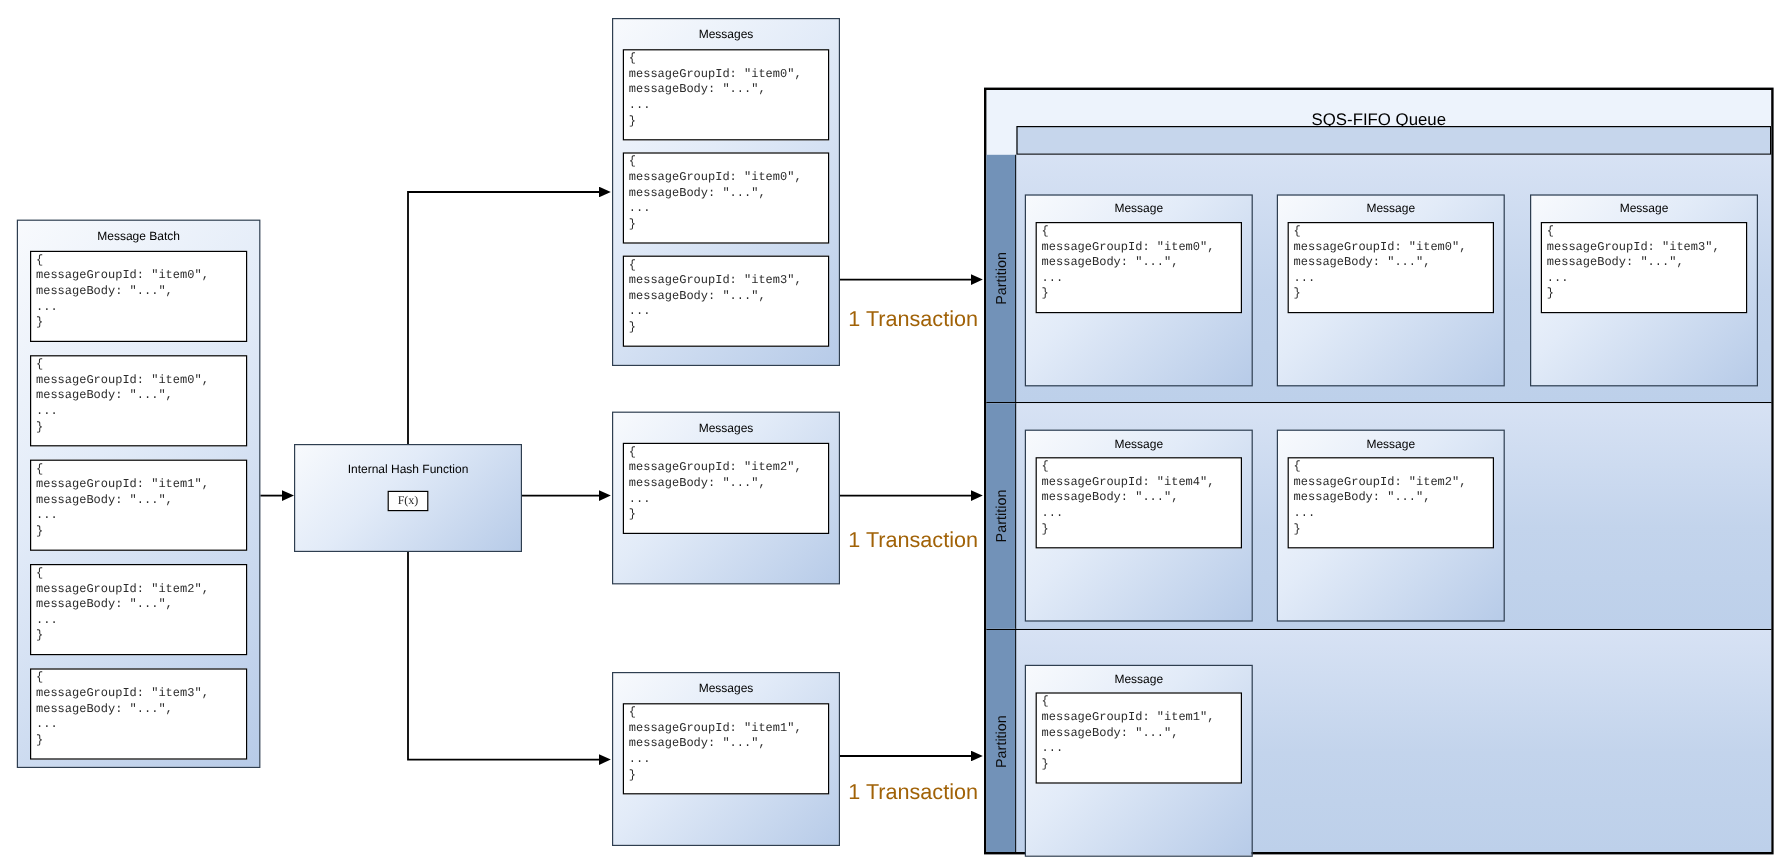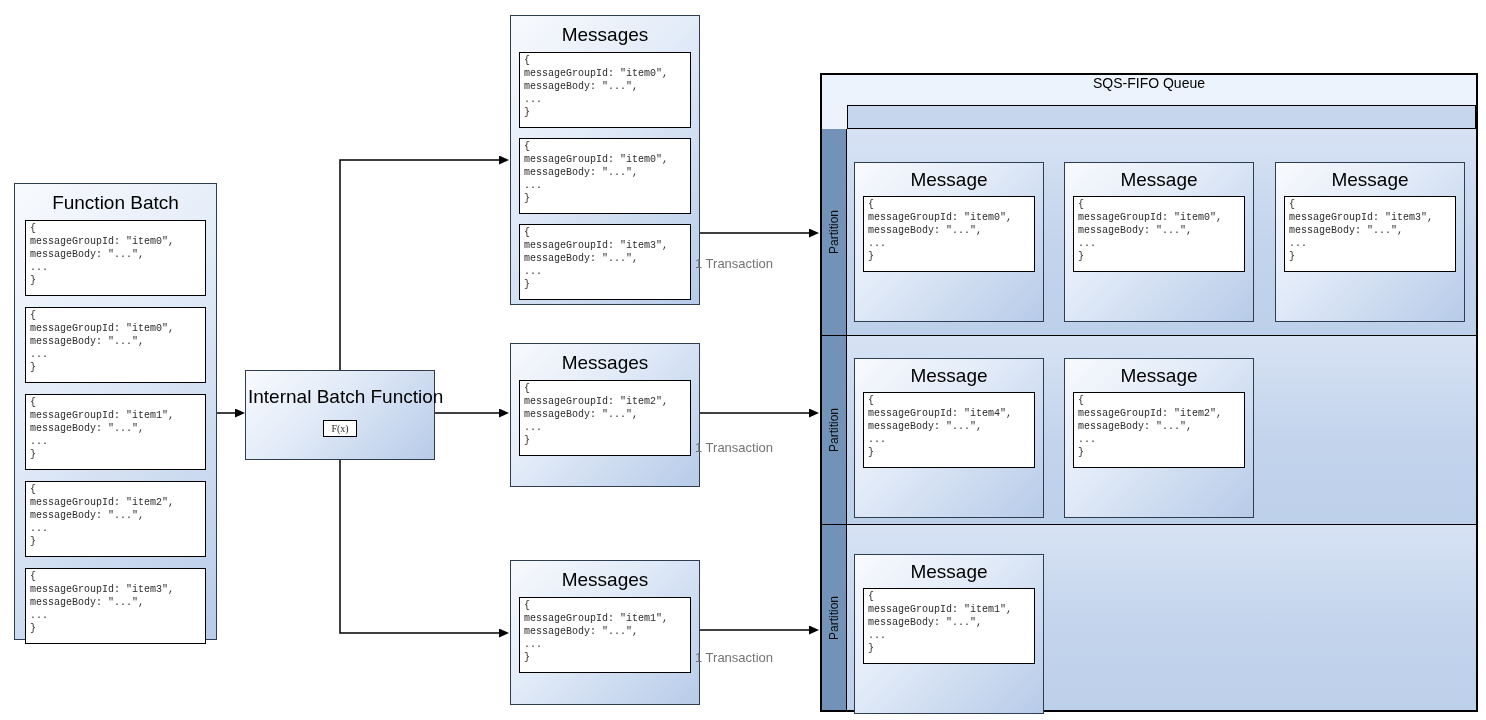--- a/index.html
+++ b/index.html
@@ -7,21 +7,21 @@
     position:relative;width:1486px;height:720px;background:#ffffff;
     font-family:"Liberation Sans",sans-serif;color:#000;overflow:hidden;
   }
   
   .gbox{
     position:absolute;box-sizing:border-box;
     border:1.5px solid #2e3e50;
     background:linear-gradient(135deg,#f8fafd 0%,#e2ebf8 40%,#b7cbe8 100%);
   }
   .box-title{
-    text-align:center;font-size:19px;padding:8px 2px 6px;white-space:nowrap;
+    text-align:center;font-size:10px;padding:8px 2px 6px;white-space:nowrap;
   }
   .code{
     box-sizing:border-box;display:block;
     margin:0 10px 11px;height:76px;
     background:#ffffff;border:1.4px solid #000;
     font-family:"Liberation Mono","DejaVu Sans Mono",monospace;
     font-size:10px;line-height:13px;color:#2b2b2b;
     padding:1px 4px;white-space:pre;overflow:hidden;
   }
   
@@ -34,31 +34,31 @@
     background:#fff;border:1.2px solid #000;
     font-family:Liberation Serif, serif;font-size:10px;color:#2b2b2b;
   }
   
   .group{left:510px;width:190px;}
   .group .code{margin:0 8px 10px;}
   .g1{top:15px;height:290px;}
   .g2{top:343px;height:144px;}
   .g3{top:560px;height:145px;}
   
-  .txn{position:absolute;width:120px;text-align:left;font-size:13px;color:#737373;}
+  .txn{position:absolute;width:120px;text-align:right;font-size:18px;color:#a16207;}
   .t1{left:695px;top:256px;}
   .t2{left:695px;top:440px;}
   .t3{left:695px;top:650px;}
   
   .queue{
     position:absolute;left:820px;top:73px;width:658px;height:639px;
     box-sizing:border-box;border:2px solid #000;background:#edf3fc;
     display:flex;flex-direction:column;
   }
-  .queue-title{height:30px;box-sizing:border-box;padding-top:0;text-align:center;font-size:14px;}
+  .queue-title{height:30px;box-sizing:border-box;padding-top:16px;text-align:center;font-size:14px;}
   .queue-band{
     box-sizing:border-box;margin-left:25px;height:24px;flex:none;
     background:#c6d6ec;border:1.5px solid #000;
   }
   .lane{display:flex;flex:none;border-top:1.5px solid #000;box-sizing:border-box;}
   .lane1{height:206px;border-top:none;}
   .lane2{height:189px;}
   .lane3{flex:1;}
   .lane-strip{
     position:relative;width:25px;flex:none;box-sizing:border-box;
@@ -99,21 +99,21 @@
       <path d="M340,370 L340,160 L500,160" marker-end="url(#ah)"></path>
       <path d="M435,413 L500,413" marker-end="url(#ah)"></path>
       <path d="M340,460 L340,633 L500,633" marker-end="url(#ah)"></path>
       <path d="M700,233 L810,233" marker-end="url(#ah)"></path>
       <path d="M700,413 L810,413" marker-end="url(#ah)"></path>
       <path d="M700,630 L810,630" marker-end="url(#ah)"></path>
     </g>
   </svg>
 
   <div class="gbox batch">
-    <div class="box-title">Function Batch</div>
+    <div class="box-title">Message Batch</div>
     <pre class="code">{
 messageGroupId: "item0",
 messageBody: "...",
 ...
 }</pre>
     <pre class="code">{
 messageGroupId: "item0",
 messageBody: "...",
 ...
 }</pre>
@@ -128,21 +128,21 @@
 ...
 }</pre>
     <pre class="code">{
 messageGroupId: "item3",
 messageBody: "...",
 ...
 }</pre>
   </div>
 
   <div class="gbox hash">
-    <div class="box-title">Internal Batch Function</div>
+    <div class="box-title">Internal Hash Function</div>
     <span class="fx-chip">F(x)</span>
   </div>
 
   <div class="gbox group g1">
     <div class="box-title">Messages</div>
     <pre class="code">{
 messageGroupId: "item0",
 messageBody: "...",
 ...
 }</pre>

